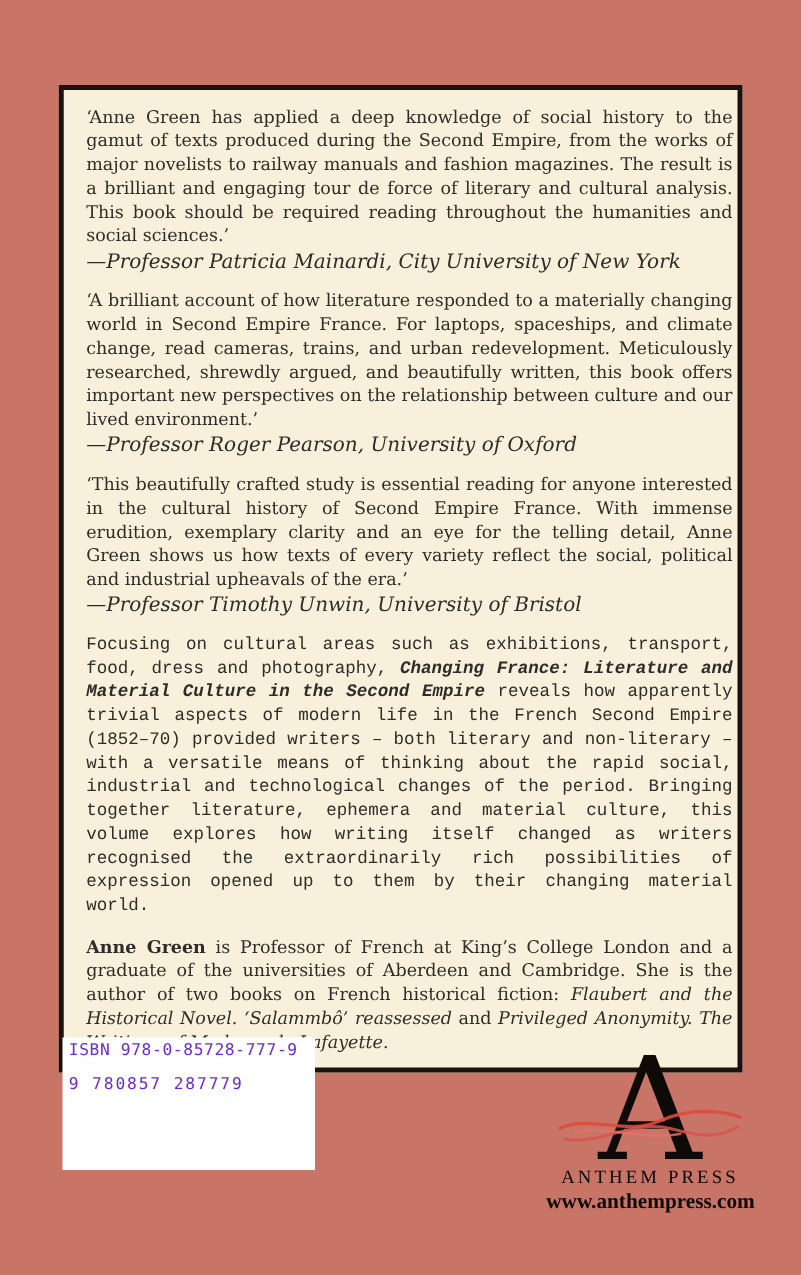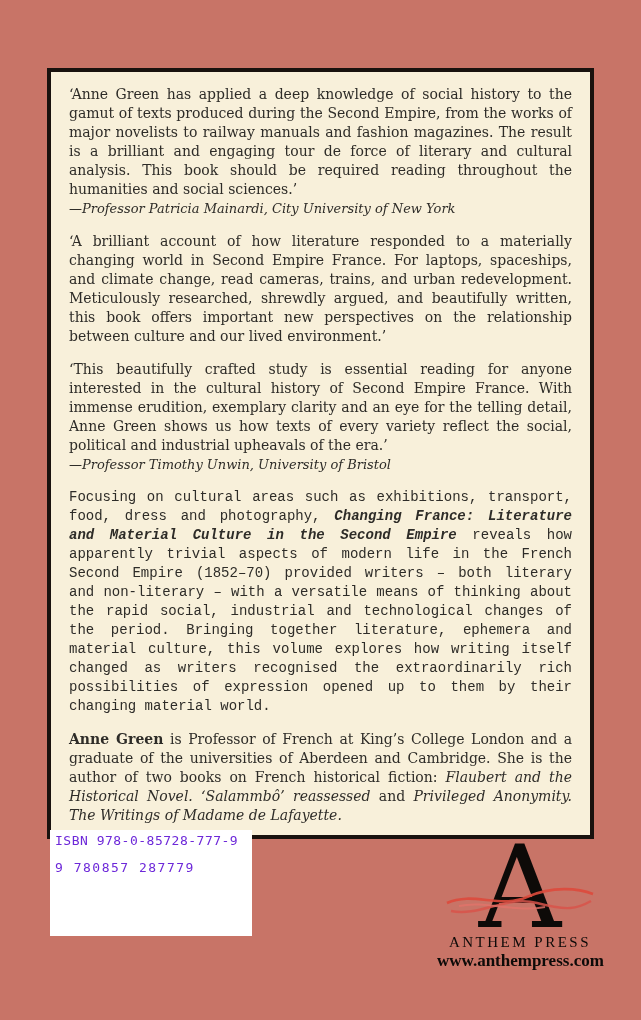--- a/index.html
+++ b/index.html
@@ -6,28 +6,28 @@
   body{
     width:641px;height:1020px;position:relative;overflow:hidden;
     background:#c87467;
     font-family:"DejaVu Serif", serif;
   }
   .panel{
     position:absolute;left:47px;top:68px;width:547px;min-height:689px;
     box-sizing:border-box;
     background:#f8f0da;
     border:4px solid #19120e;
-    padding:13px 18px 10px 18px;
+    padding:13px 4px 10px 18px;
     color:#2e2c28;
   }
   .quote,.synopsis,.bio{
     font-size:14px;line-height:19px;text-align:justify;margin:0;
   }
   .attribution{
-    font-size:13px;line-height:19px;font-style:italic;margin:0;
+    font-size:16px;line-height:19px;font-style:italic;margin:0;
   }
   .quote-block{margin-bottom:14px;}
   .synopsis{margin-bottom:14px;font-family:Liberation Mono, monospace;}
   .seg-bold{font-weight:bold;}
   .seg-italic{font-style:italic;}
   .seg-bold-italic{font-weight:bold;font-style:italic;}
 
   
   .barcode{
     position:absolute;left:50px;top:830px;width:202px;height:106px;
@@ -84,20 +84,21 @@
 
   <div class="panel">
 
     <div class="quote-block">
       <p class="quote">‘Anne Green has applied a deep knowledge of social history to the gamut of texts produced during the Second Empire, from the works of major novelists to railway manuals and fashion magazines. The result is a brilliant and engaging tour de force of literary and cultural analysis. This book should be required reading throughout the humanities and social sciences.’</p>
       <p class="attribution">—Professor Patricia Mainardi, City University of New York</p>
     </div>
 
     <div class="quote-block">
       <p class="quote">‘A brilliant account of how literature responded to a materially changing world in Second Empire France. For laptops, spaceships, and climate change, read cameras, trains, and urban redevelopment. Meticulously researched, shrewdly argued, and beautifully written, this book offers important new perspectives on the relationship between culture and our lived environment.’</p>
+      <p class="attribution">—Professor Roger Pearson, University of Oxford</p>
     </div>
 
     <div class="quote-block">
       <p class="quote">‘This beautifully crafted study is essential reading for anyone interested in the cultural history of Second Empire France. With immense erudition, exemplary clarity and an eye for the telling detail, Anne Green shows us how texts of every variety reflect the social, political and industrial upheavals of the era.’</p>
       <p class="attribution">—Professor Timothy Unwin, University of Bristol</p>
     </div>
 
     <p class="synopsis"><span class="seg-normal">Focusing on cultural areas such as exhibitions, transport, food, dress and photography, </span><span class="seg-bold-italic">Changing France: Literature and Material Culture in the Second Empire</span><span class="seg-normal"> reveals how apparently trivial aspects of modern life in the French Second Empire (1852–70) provided writers – both literary and non-literary – with a versatile means of thinking about the rapid social, industrial and technological changes of the period. Bringing together literature, ephemera and material culture, this volume explores how writing itself changed as writers recognised the extraordinarily rich possibilities of expression opened up to them by their changing material world.</span></p>
 
     <p class="bio"><span class="seg-bold">Anne Green</span><span class="seg-normal"> is Professor of French at King’s College London and a graduate of the universities of Aberdeen and Cambridge. She is the author of two books on French historical fiction: </span><span class="seg-italic">Flaubert and the Historical Novel. ‘Salammbô’ reassessed</span><span class="seg-normal"> and </span><span class="seg-italic">Privileged Anonymity. The Writings of Madame de Lafayette.</span></p>

